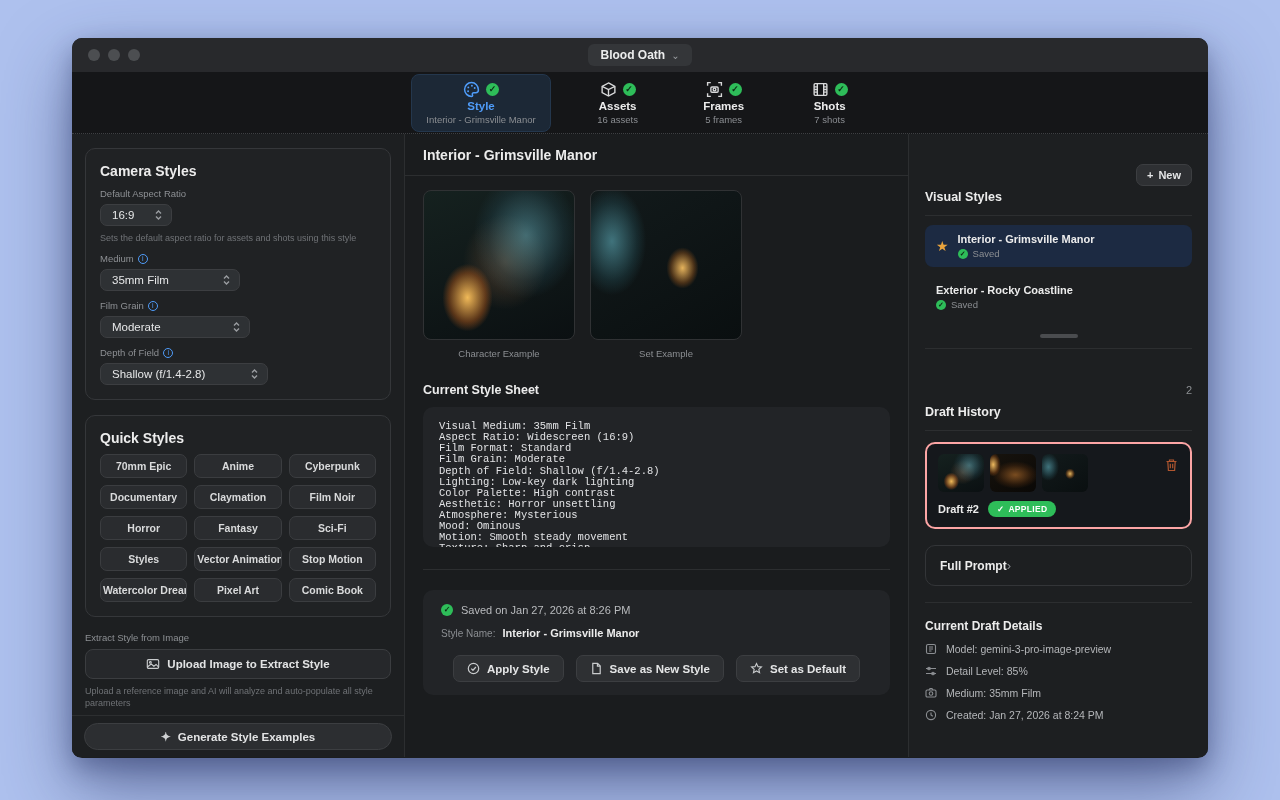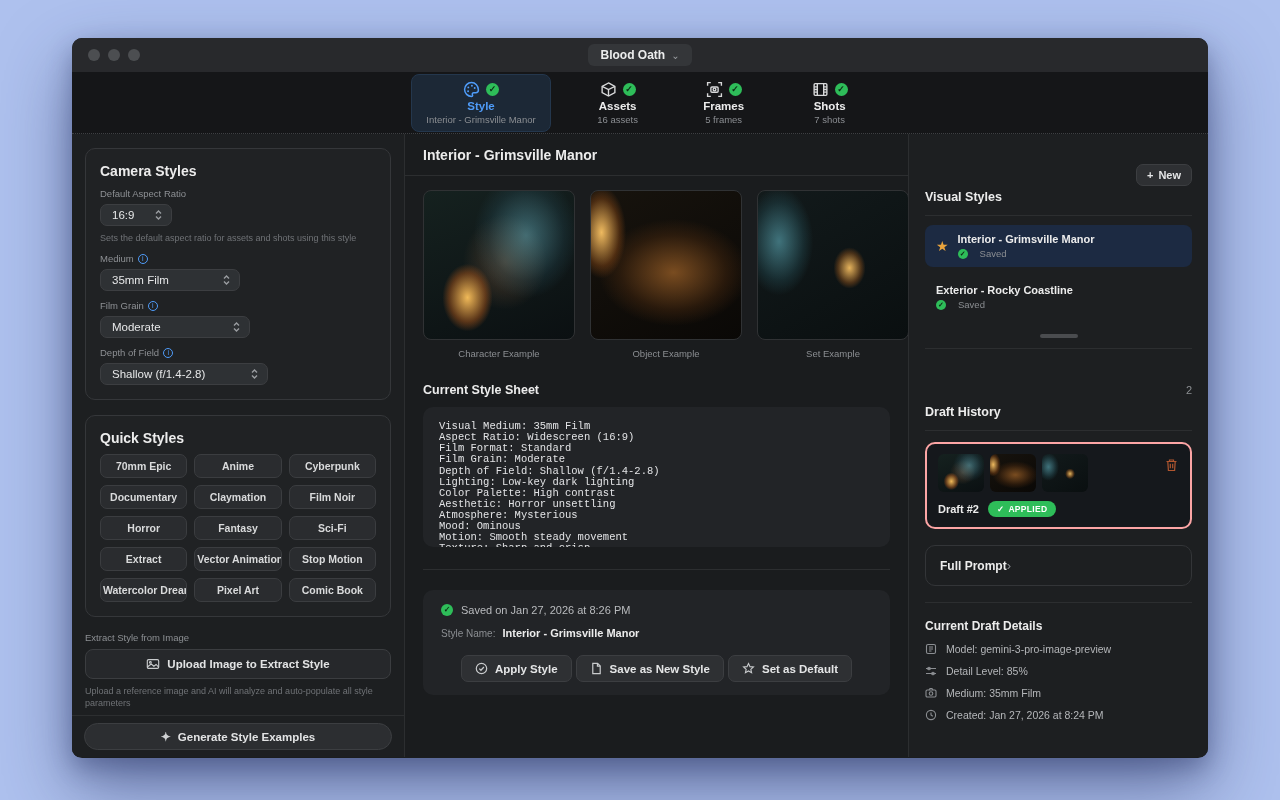--- a/index.html
+++ b/index.html
@@ -97,39 +97,39 @@
     font-family:Liberation Mono, monospace; font-size:10.5px; line-height:1.06;
     color:#e2e3e5; white-space:pre; }
 
   .center-divider { border-top:1px solid #2c2e30; margin:22px 0 0; }
   .saved-card { background:#222427; border-radius:10px; padding:14px 18px 13px; margin-top:20px; }
   .saved-row { display:flex; align-items:center; gap:8px; font-size:11px; color:#b9bbbe; }
   .okdot.small { width:12px; height:12px; font-size:8px; }
   .name-row { display:flex; align-items:center; gap:7px; margin-top:11px; }
   .name-row .nlabel { font-size:10px; color:#8b8e92; }
   .name-row .nvalue { font-size:11px; font-weight:700; color:#ececec; }
-  .action-row { display:flex; justify-content:center; gap:4px; margin-top:16px; }
+  .action-row { display:flex; justify-content:center; gap:12px; margin-top:16px; }
   .action-btn { background:#2e3033; border:1px solid #3c3e41; border-radius:7px; padding:6px 13px; font-size:11.5px;
     font-weight:700; color:#e4e5e6; display:inline-flex; align-items:center; gap:7px; }
   .action-btn .aicon { width:13px; height:13px; display:inline-flex; color:#c9cbcd; }
   .action-btn .aicon svg { width:100%; height:100%; }
 
   
   .r-section { padding:12px 16px 0; }
   .r-header { display:flex; align-items:center; justify-content:space-between; }
   .r-header h3 { font-size:12.5px; font-weight:700; color:#ececec;margin-top:44px; }
   .new-btn { background:#2e3033; border:1px solid #3c3e41; border-radius:7px; padding:4px 10px; font-size:11px;
     font-weight:700; color:#e4e5e6; display:inline-flex; align-items:center; gap:5px; }
   .r-div { border-top:1px solid #2c2e30; margin:11px 0 0; }
 
   .style-item { display:flex; align-items:center; gap:9px; border-radius:8px; padding:8px 11px; margin-top:9px; }
   .style-item.selected { background:#1c2a42; }
   .star { color:#e8a33d; font-size:14px; line-height:1; }
   .style-item .sname { font-size:11px; font-weight:700; color:#ececec; }
-  .status-row { display:flex; align-items:center; gap:12px; margin-top:3px; }
+  .status-row { display:flex; align-items:center; gap:5px; margin-top:3px; }
   .okdot.tiny { width:10px; height:10px; font-size:7px; }
   .status-row .stext { font-size:9.5px; color:#8b8e92; }
 
   .drag-handle { width:38px; height:4px; border-radius:2px; background:#4a4c4f; margin:16px auto 0; }
 
   .count { font-size:11px; color:#8b8e92; }
   .draft-card { border:1px solid #333538; background:#202224; border-radius:10px; padding:10px 11px; margin-top:11px; position:relative; }
   .draft-card.selected { border:2px solid #fca5a5; background:#15181c; }
   .thumbs { display:flex; gap:6px; }
   .thumb { width:46px; height:38px; border-radius:6px; }
@@ -295,21 +295,21 @@
           <div class="qs-grid">
             <button class="qs-btn">70mm Epic</button>
             <button class="qs-btn">Anime</button>
             <button class="qs-btn">Cyberpunk</button>
             <button class="qs-btn">Documentary</button>
             <button class="qs-btn">Claymation</button>
             <button class="qs-btn">Film Noir</button>
             <button class="qs-btn">Horror</button>
             <button class="qs-btn">Fantasy</button>
             <button class="qs-btn">Sci-Fi</button>
-            <button class="qs-btn">Extract</button>
+            <button class="qs-btn">Styles</button>
             <button class="qs-btn">Vector Animation</button>
             <button class="qs-btn">Stop Motion</button>
             <button class="qs-btn">Watercolor Dream</button>
             <button class="qs-btn">Pixel Art</button>
             <button class="qs-btn">Comic Book</button>
           </div>
         </div>
 
         <div class="section-label">Extract Style from Image</div>
         <button class="wide-btn">
@@ -336,24 +336,20 @@
 
     <div class="center">
       <div class="center-header">
         <h2>Interior - Grimsville Manor</h2>
       </div>
       <div class="center-body">
         <div class="examples">
           <div class="example">
             <div class="img img-char"></div>
             <div class="cap">Character Example</div>
-          </div>
-          <div class="example">
-            <div class="img img-obj"></div>
-            <div class="cap">Object Example</div>
           </div>
           <div class="example">
             <div class="img img-set"></div>
             <div class="cap">Set Example</div>
           </div>
         </div>
 
         <div class="sheet-title">Current Style Sheet</div>
         <div class="sheet">Visual Medium: 35mm Film
 Aspect Ratio: Widescreen (16:9)

